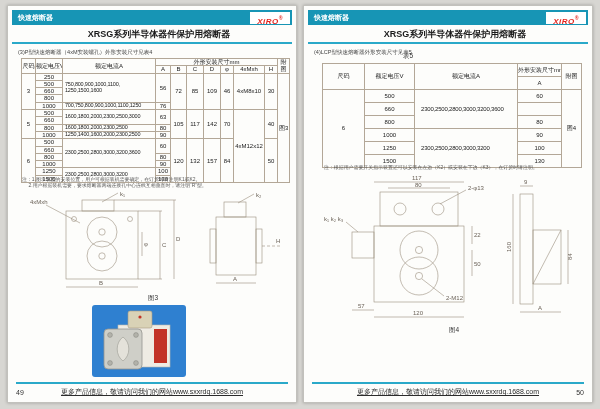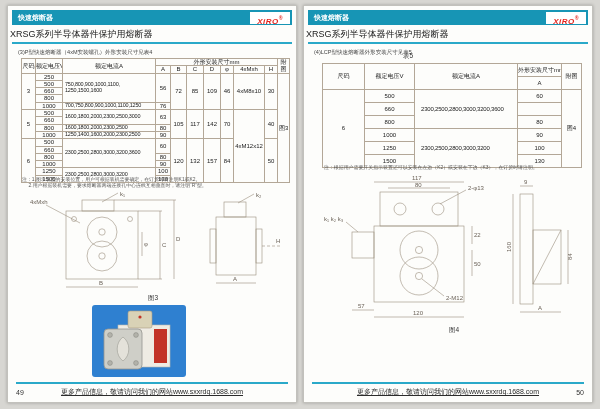--- a/index.html
+++ b/index.html
@@ -4,21 +4,21 @@
 <style>
   html,body{margin:0;padding:0;background:#c9c9c5;}
   *{box-sizing:border-box;}
   .spread{position:relative;width:600px;height:409px;background:#d7d6d2;font-family:"Liberation Sans","DejaVu Sans",sans-serif;color:#222;overflow:hidden;}
   .page{position:absolute;top:5px;width:290px;height:398px;background:#fdfdfb;border:1px solid #c2c1bc;box-shadow:0 0 3px rgba(0,0,0,.25);}
   .page.left{left:7px;}
   .page.right{left:303px;}
   .hdrbar{position:absolute;top:4px;left:4px;right:4px;height:15px;background:#1795b5;color:#fff;font-size:7px;font-weight:bold;line-height:15px;padding-left:6px;}
   .logo{position:absolute;right:2px;top:1.5px;width:40px;height:12px;background:#fff;text-align:center;line-height:12px;color:#e2261f;font-style:italic;font-weight:bold;font-size:8px;letter-spacing:.5px;}
   .logo sup{font-size:5px;}
-  .title{position:absolute;top:22px;left:2px;right:6px;font-size:9px;font-weight:normal;color:#1b1b1b;}
+  .title{position:absolute;top:22px;left:20px;right:6px;font-size:9px;font-weight:bold;color:#1b1b1b;text-align:center;}
   .rule{position:absolute;top:36px;left:4px;right:4px;height:2px;background:#2aa9c9;}
   .subtitle{position:absolute;top:42px;left:10px;font-size:6px;color:#444;transform:scale(.92);transform-origin:left top;}
   table{border-collapse:collapse;table-layout:fixed;font-size:6px;color:#222;}
   td,th{border:1px solid #b3a797;padding:0;text-align:center;vertical-align:middle;font-weight:normal;overflow:hidden;white-space:nowrap;line-height:1.05;}
   .t4{position:absolute;top:52px;left:13px;width:268px;}
   .t4 td{height:6.6px;}
   .t5{position:absolute;top:57px;left:18px;width:259px;}
   .t5 td{height:13px;}
   .cur{font-size:5.5px;text-align:left;padding-left:2px;letter-spacing:-.2px;}
   .fig-cell{white-space:normal;line-height:1.1;}

